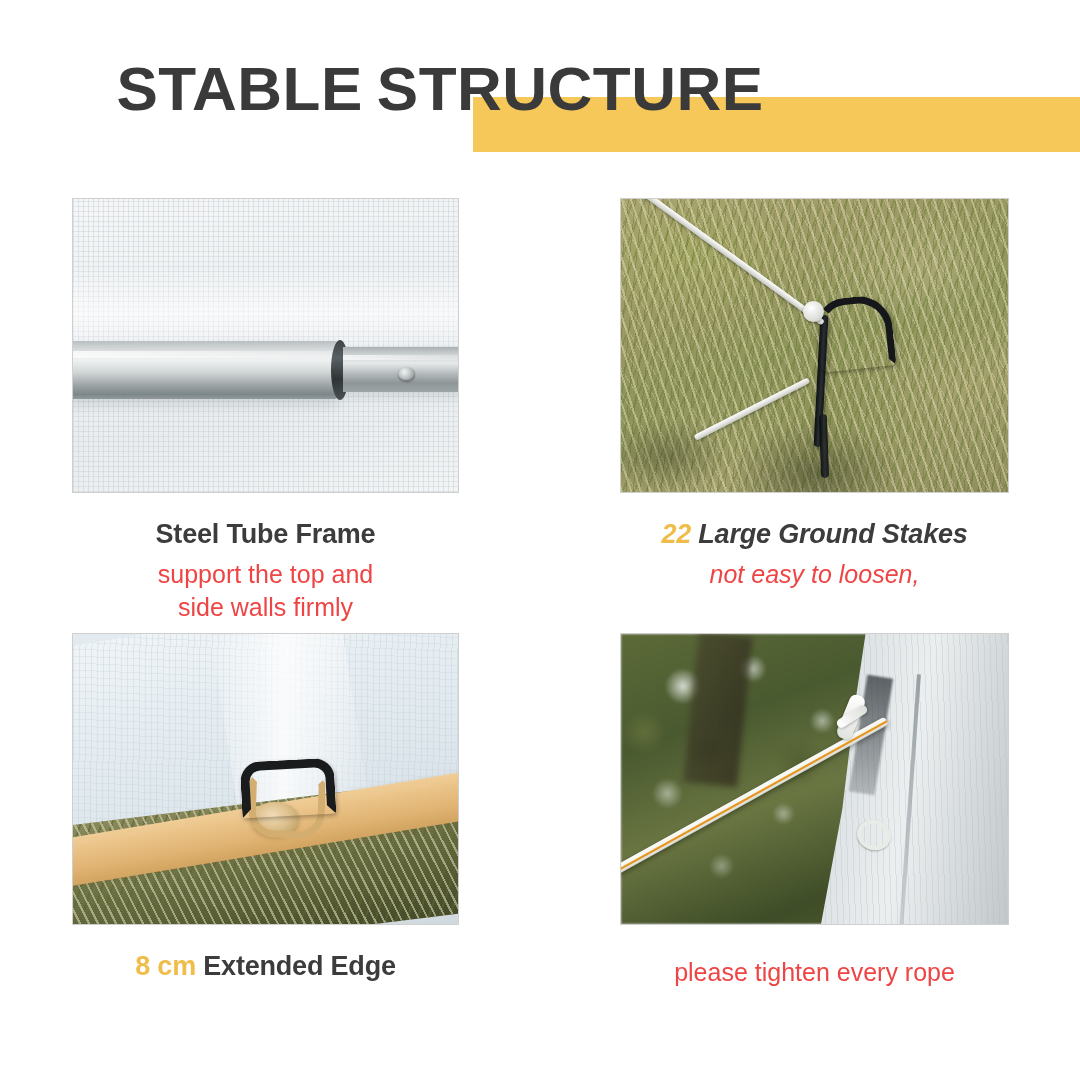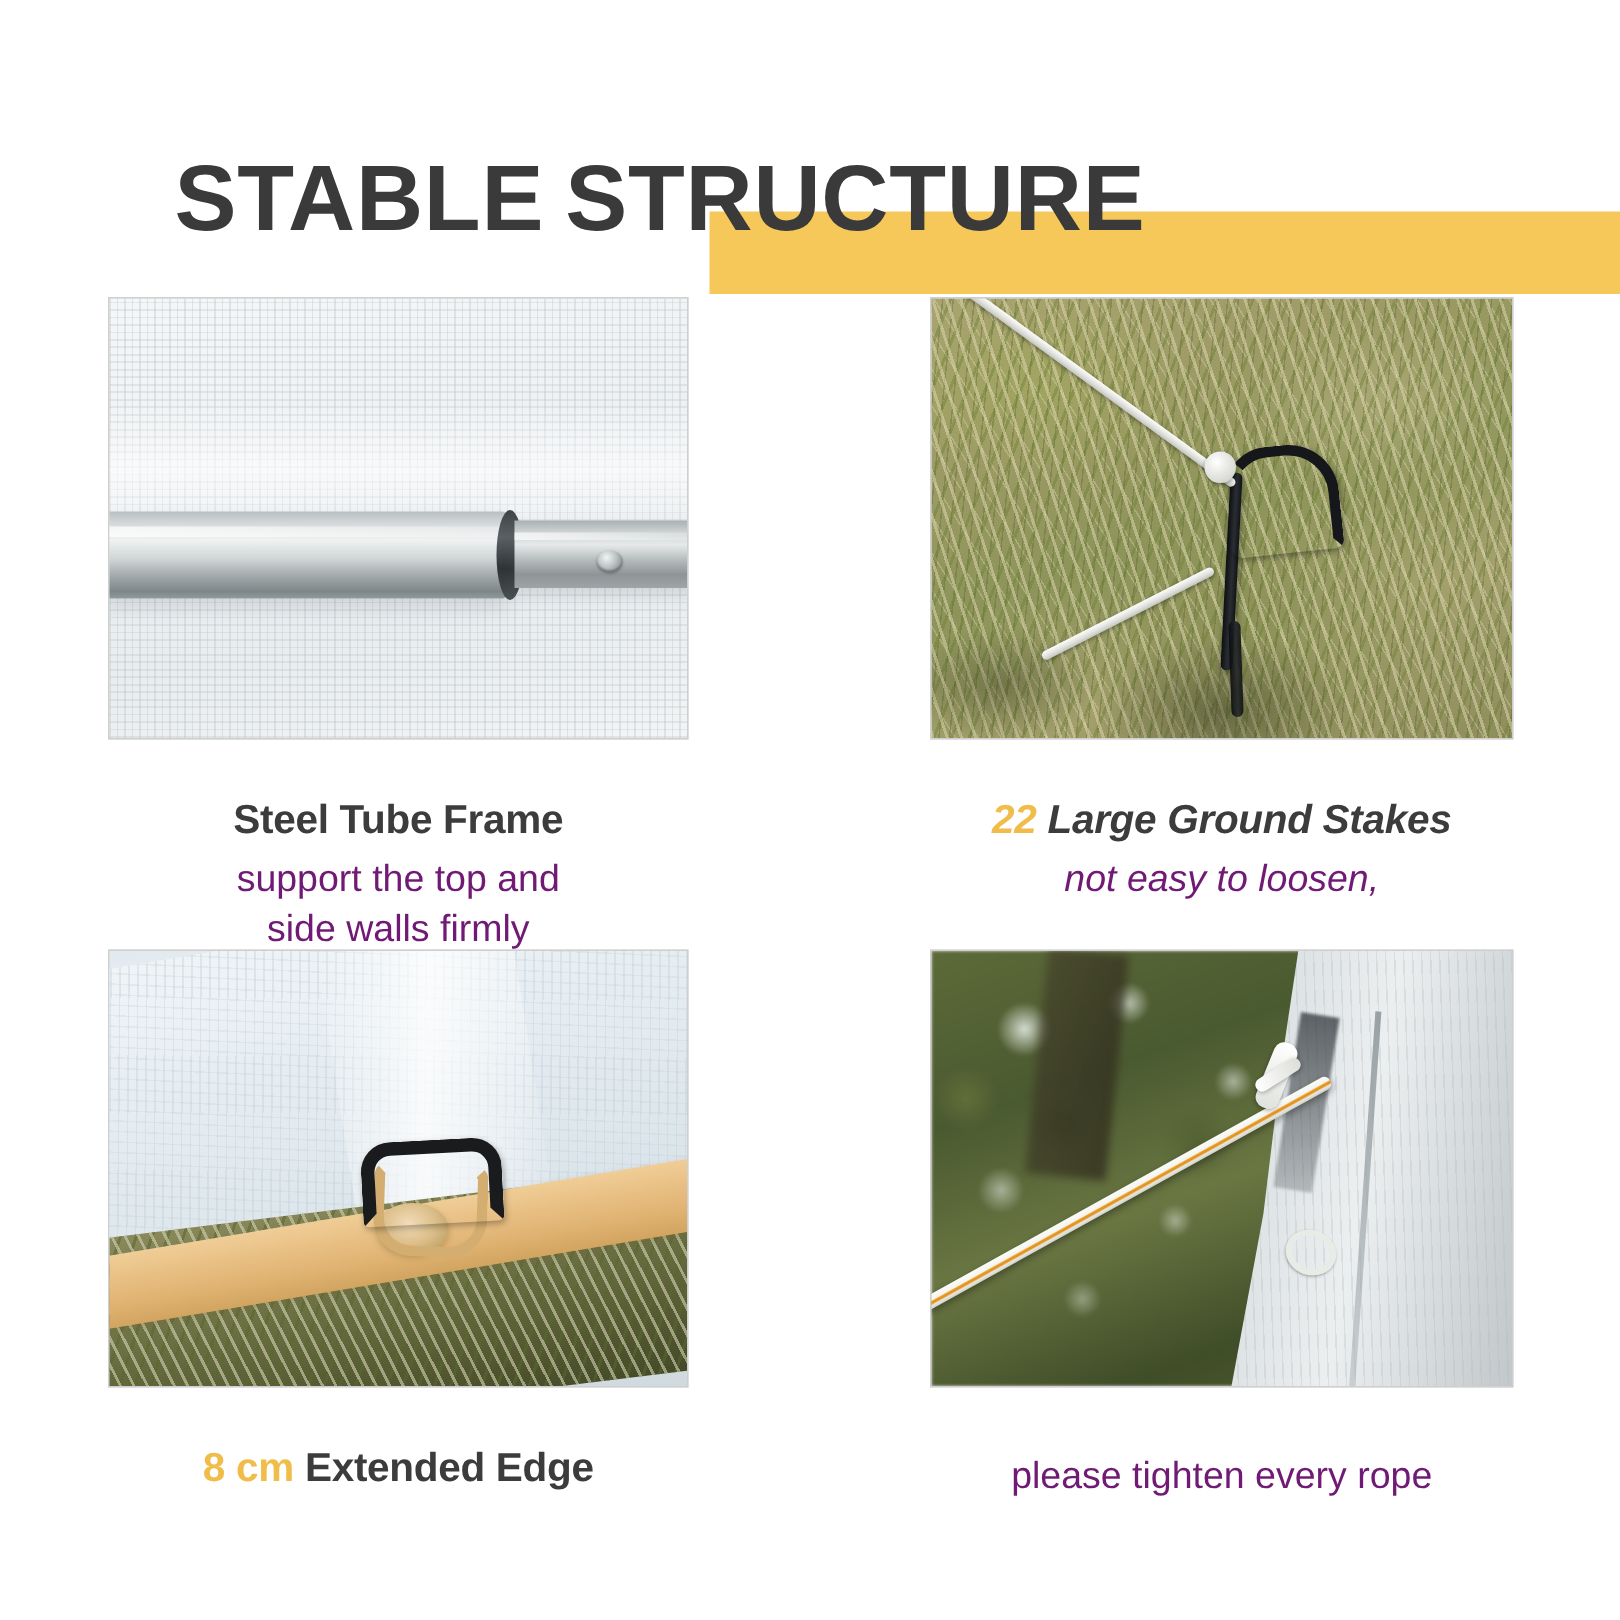--- a/index.html
+++ b/index.html
@@ -23,21 +23,20 @@
     background: #ffffff;
   }
 
   
   .title-block {
     position: absolute;
     left: 0;
     top: 55px;
     width: 956px;
     height: 100px;
-    margin-top: 44px;
   }
   .title-highlight {
     position: absolute;
     left: 473px;
     top: 42px;
     width: 607px;
     height: 55px;
     background: #f6c85a;
   }
   .title-text {
@@ -348,38 +347,38 @@
     border-radius: 50%;
     transform: rotate(20deg);
     box-shadow: 0 1px 2px rgba(0,0,0,0.3);
   }
 
   
   .caption {
     position: absolute;
     width: 100%;
     text-align: center;
-    padding-top: 36px;
+    padding-top: 24px;
   }
   .cap-head {
     font-size: 27px;
     line-height: 34px;
     font-weight: bold;
     color: #3c3c3c;
     letter-spacing: -0.2px;
     white-space: nowrap;
   }
   .cap-num {
     color: #f0bd4a;
     font-weight: bold;
   }
   .cap-body {
     font-size: 25px;
     line-height: 33px;
-    color: #701a75;
+    color: #ef4444;
     font-weight: normal;
     margin-top: 7px;
   }
   .cap-body span { display: block; }
 </style>
 </head>
 <body>
 
 <div class="page">
 

